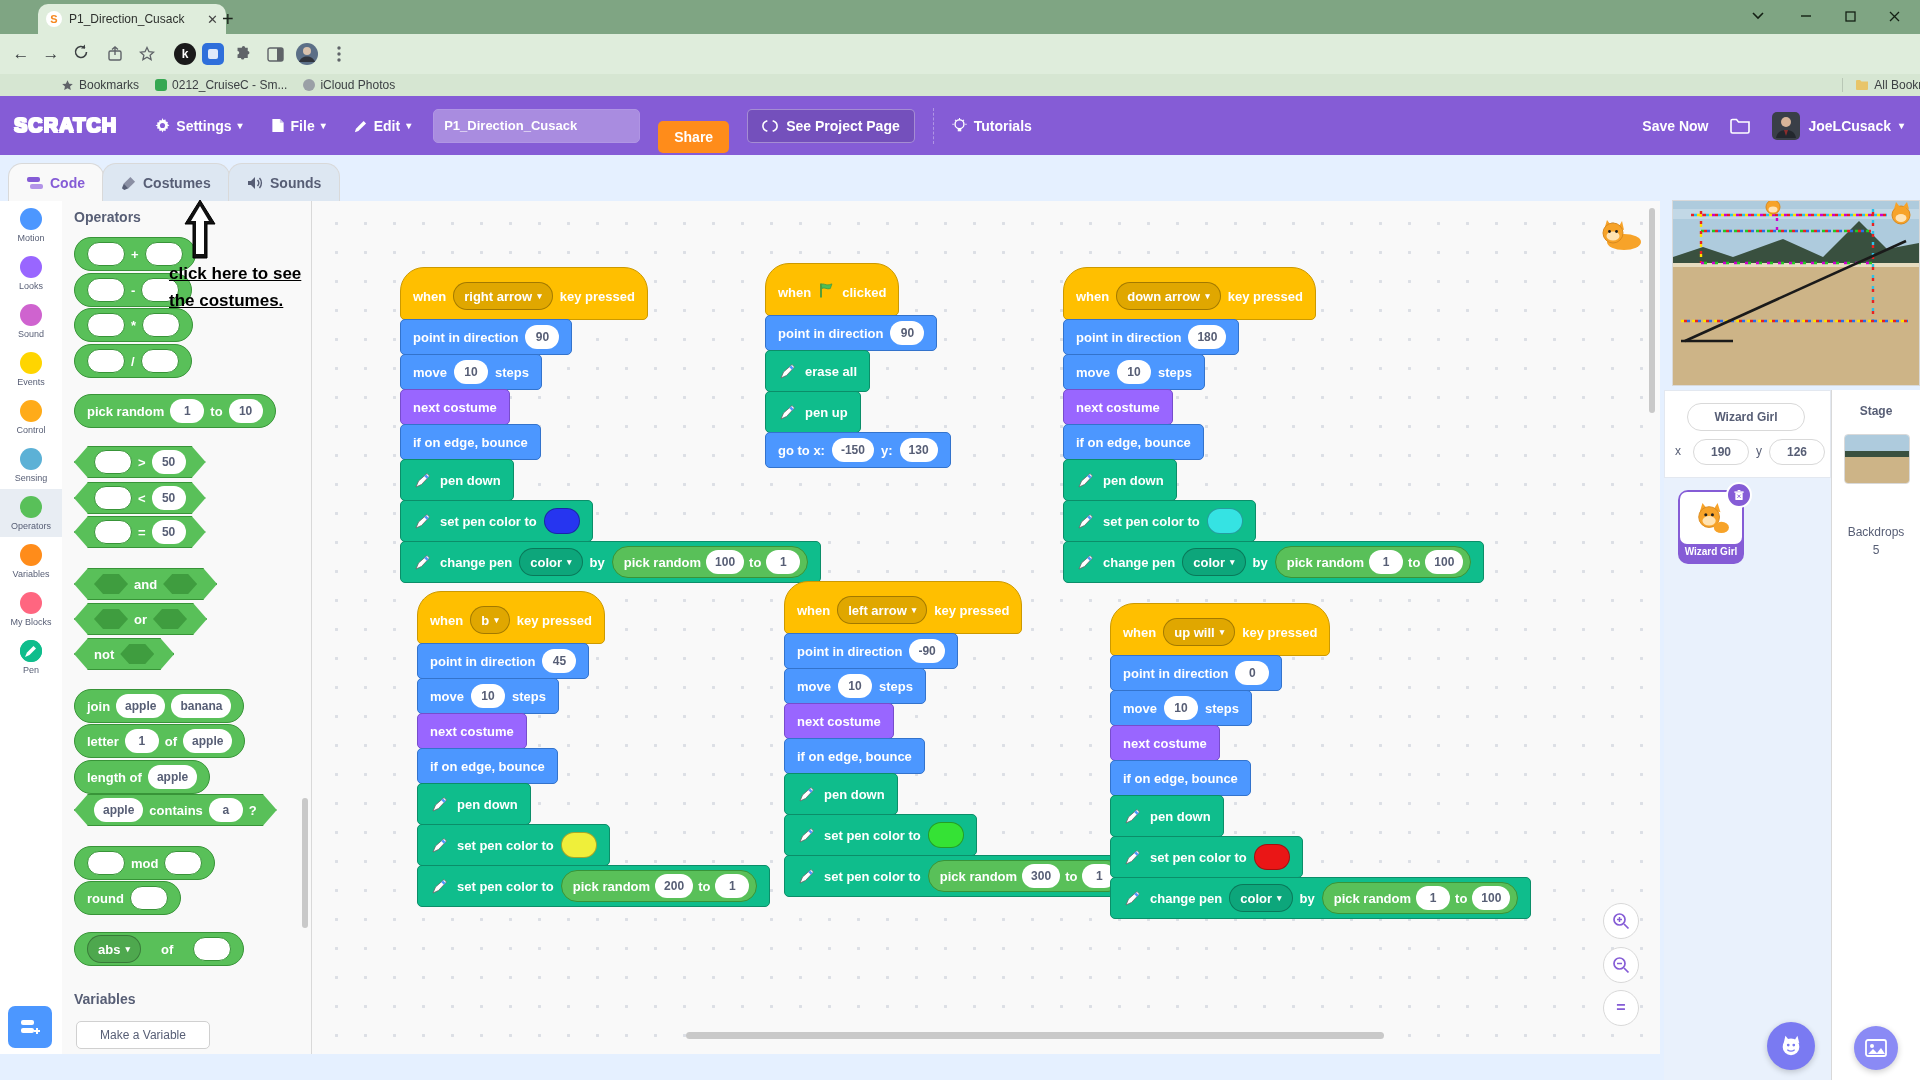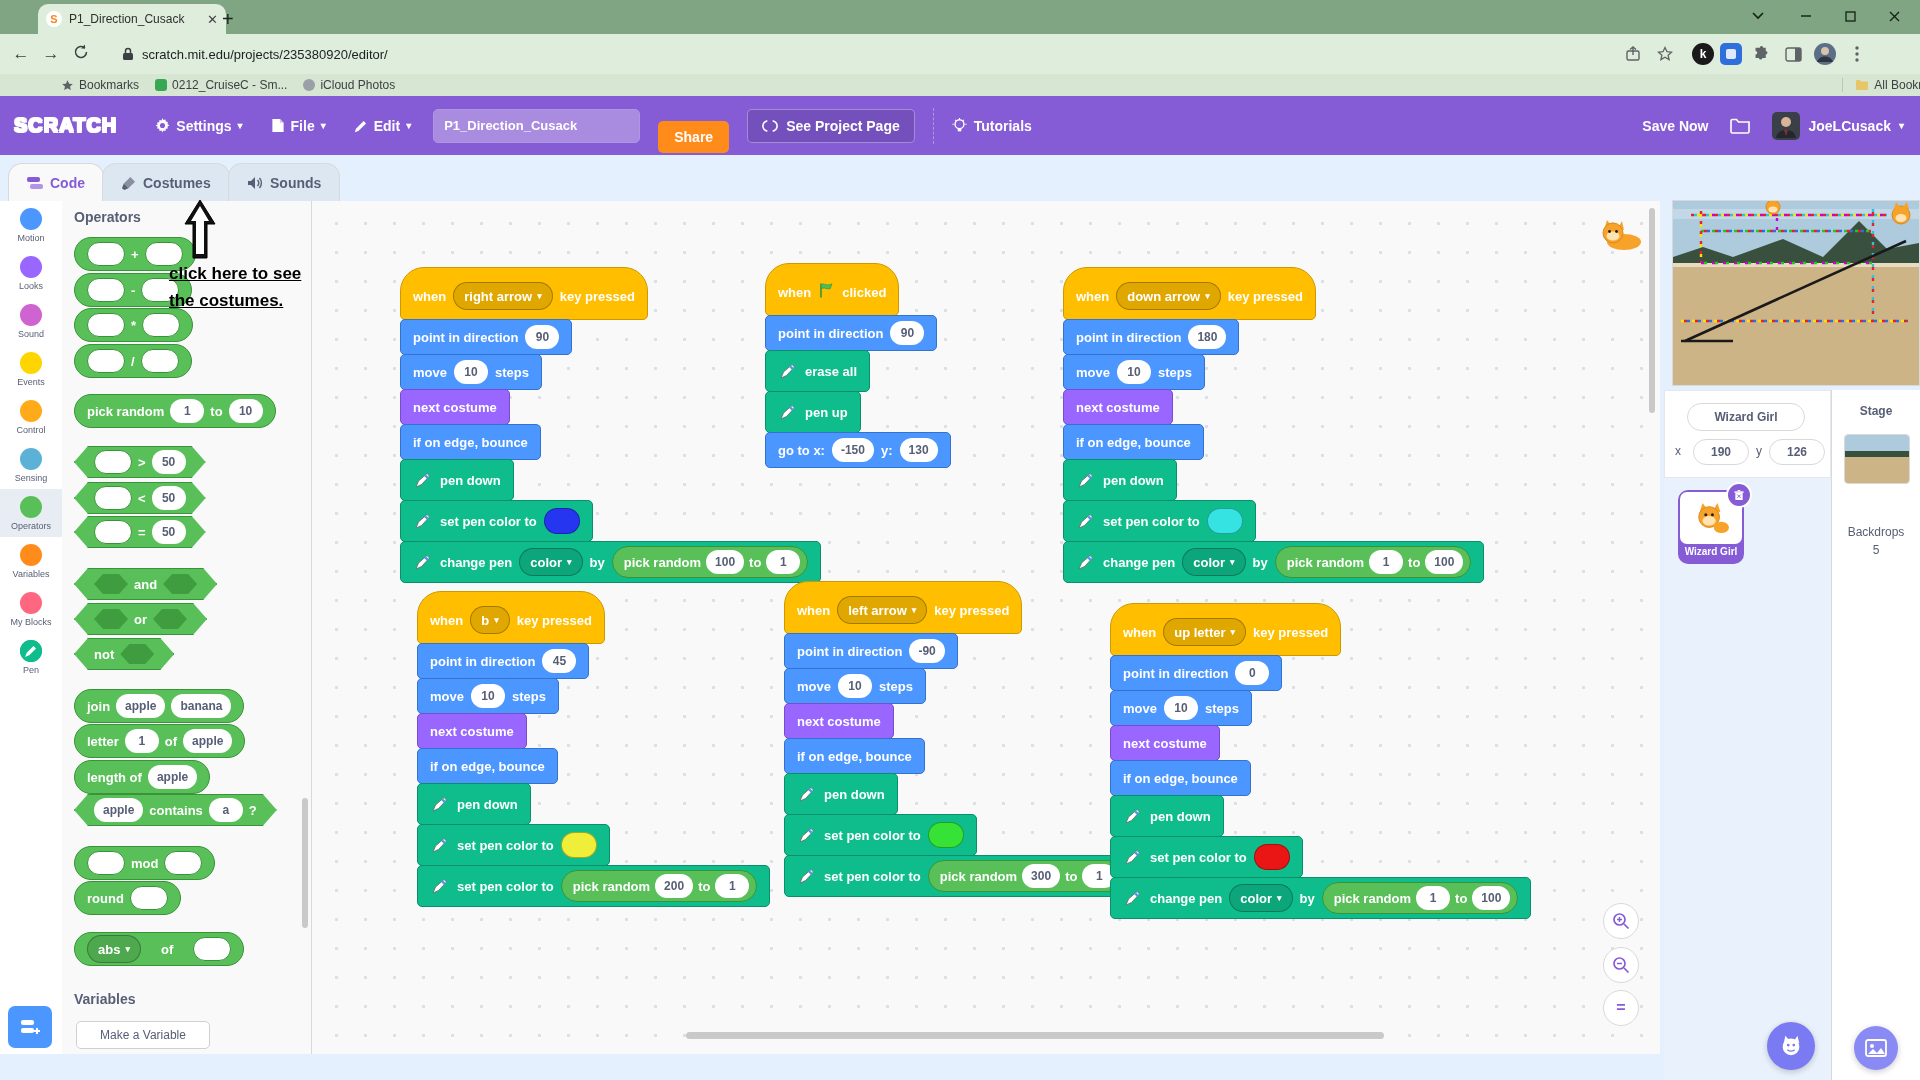--- a/index.html
+++ b/index.html
@@ -122,27 +122,20 @@
       </div>
   </div>
 
   <div class="abs" id="toolbar">
     <span class="navic" style="margin-left:6px">←</span>
     <span class="navic">→</span>
     <span class="navic"><svg width="16" height="16" viewBox="0 0 16 16">
           <path d="M13.5 8a5.5 5.5 0 1 1-1.6-3.9" fill="none" stroke="#3c4043" stroke-width="1.6"></path>
           <path d="M12 0.5v4h-4z" fill="#3c4043"></path>
         </svg></span>
-    <div id="urlbox">
-      <svg width="12" height="14" viewBox="0 0 12 14">
-          <rect x="1" y="6" width="10" height="7" rx="1.5" fill="#3c4043"></rect>
-          <path d="M3.5 6V4a2.5 2.5 0 0 1 5 0v2" fill="none" stroke="#3c4043" stroke-width="1.5"></path>
-        </svg>
-      <span class="url">scratch.mit.edu/projects/235380920/editor/</span>
-    </div>
     <span class="tbicon">
         <svg width="16" height="16" viewBox="0 0 16 16">
           <rect x="2" y="5" width="12" height="9" rx="1.5" fill="none" stroke="#5f6368" stroke-width="1.4"></rect>
           <path d="M8 9V1M5 3.5L8 1l3 2.5" fill="none" stroke="#5f6368" stroke-width="1.4"></path>
         </svg>
       </span>
     <span class="tbicon">
         <svg width="16" height="16" viewBox="0 0 16 16">
           <path d="M8 1.5l2 4.2 4.5.5-3.4 3 1 4.4L8 11.3l-4.1 2.3 1-4.4-3.4-3 4.5-.5z" fill="none" stroke="#5f6368" stroke-width="1.3"></path>
         </svg>
@@ -765,21 +758,21 @@
             <span class="oval">300</span>
             <span class="btxt">to</span>
             <span class="oval">1</span>
           </span>
         </div>
       </div>
       <div class="script" style="left: 1110px; top: 604px;">
         <div class="blk c-events hat">
           <span class="btxt">when</span>
           <span class="dd">
-            <span>up letter</span>
+            <span>up will</span>
             <span class="caret" style="font-size:9px">▾</span>
           </span>
           <span class="btxt">key pressed</span>
         </div>
         <div class="blk c-motion">
           <span class="btxt">point in direction</span>
           <span class="oval">0</span>
         </div>
         <div class="blk c-motion">
           <span class="btxt">move</span>

